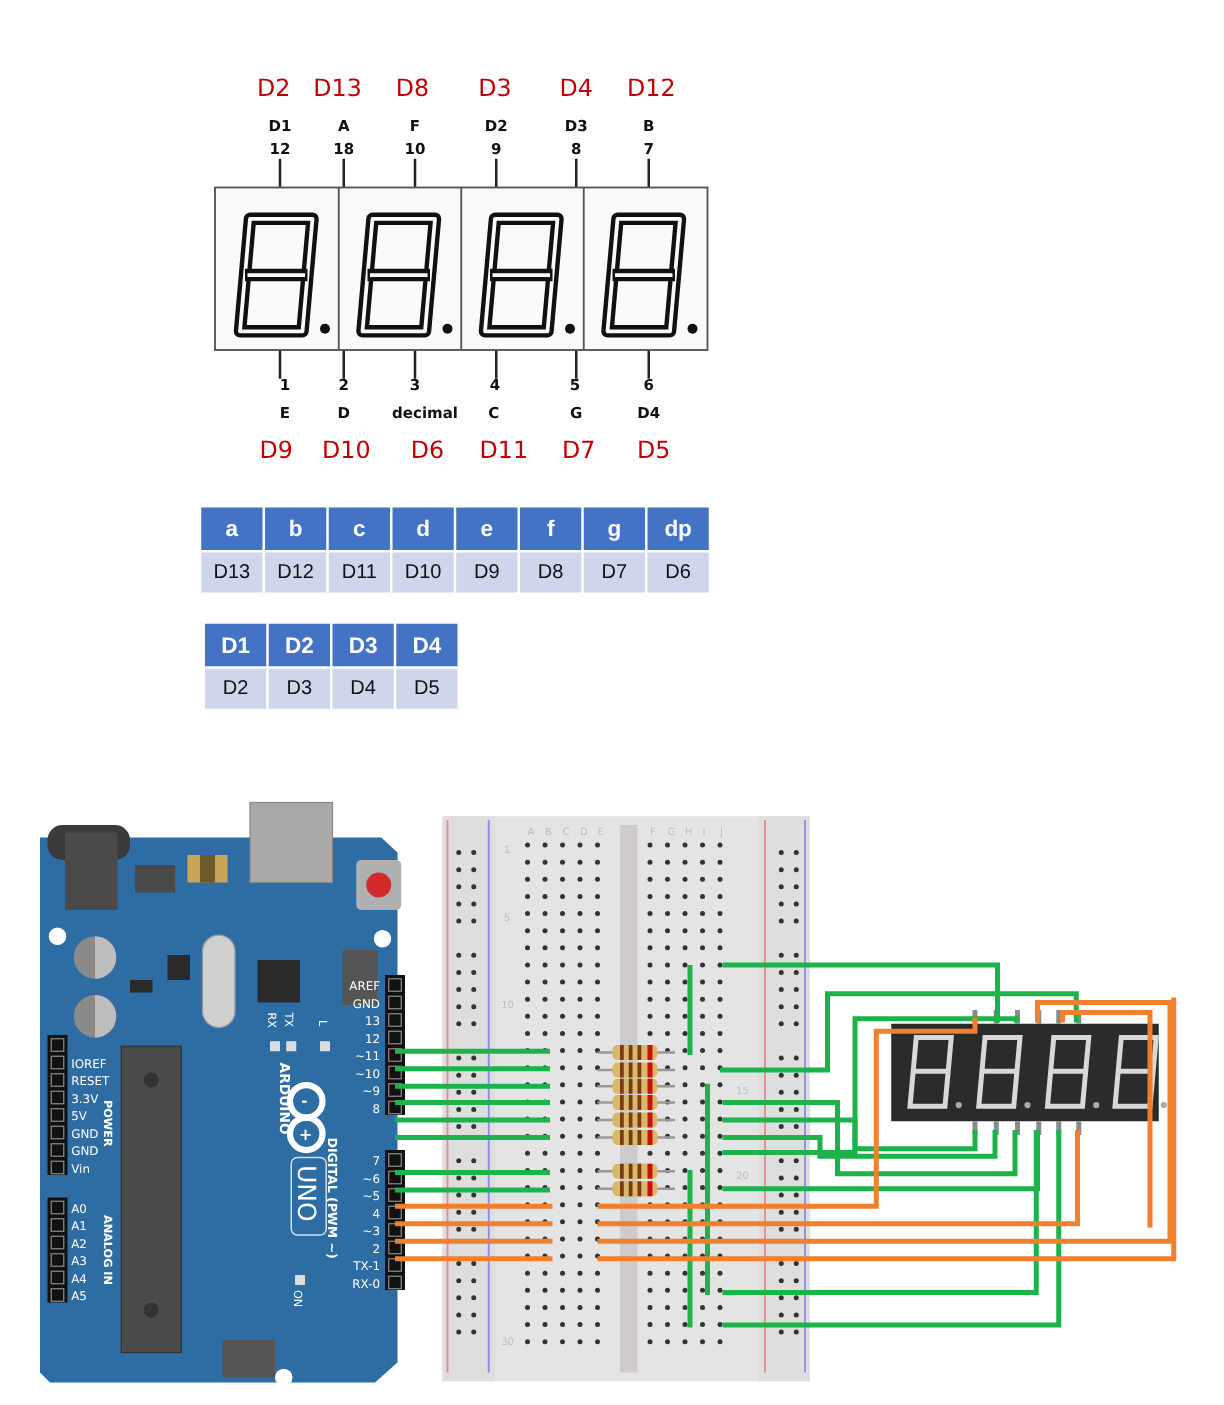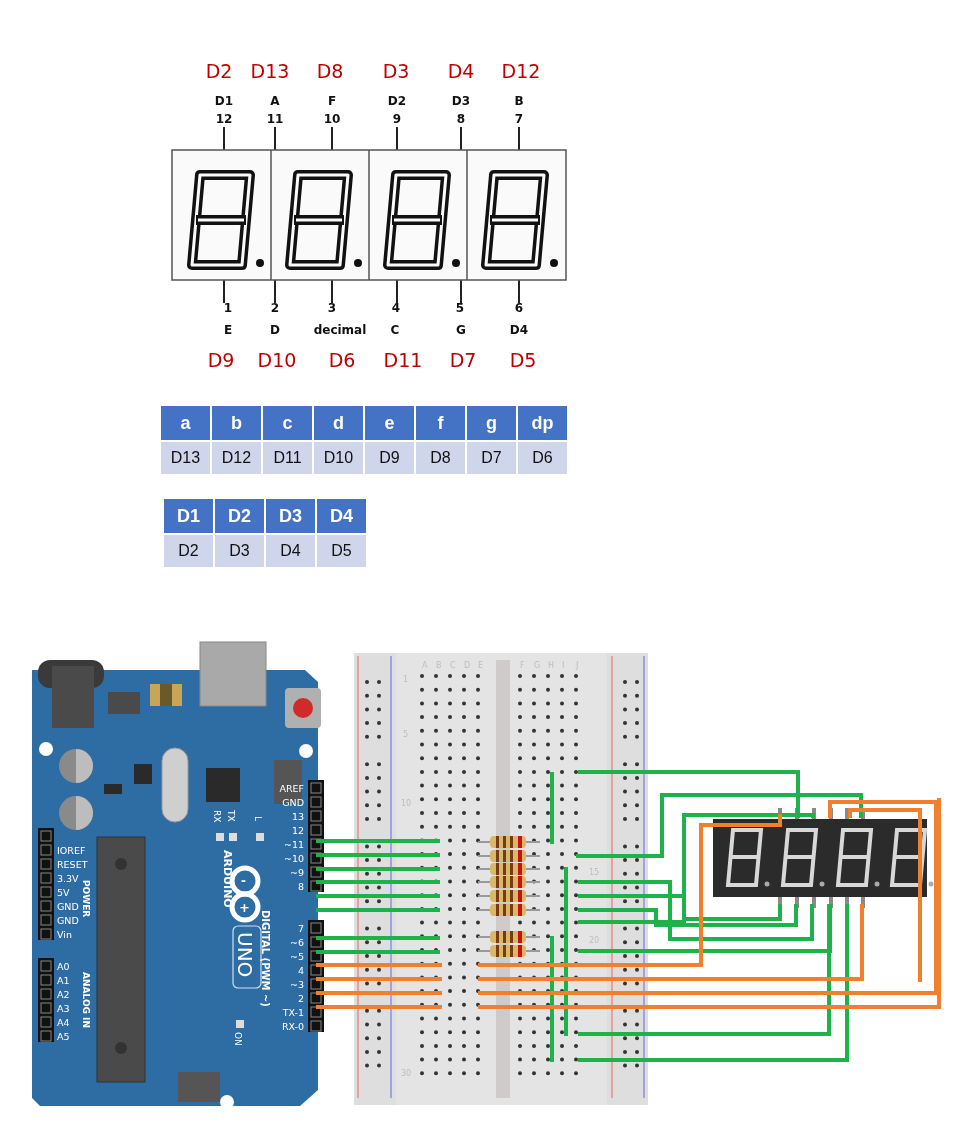--- a/index.html
+++ b/index.html
@@ -27,21 +27,21 @@
   <span class="red-label" style="left:521px;top:60px;">D12</span>
 
   <span class="pin-label" style="left:224px;top:94px;">D1</span>
   <span class="pin-label" style="left:275px;top:94px;">A</span>
   <span class="pin-label" style="left:332px;top:94px;">F</span>
   <span class="pin-label" style="left:397px;top:94px;">D2</span>
   <span class="pin-label" style="left:461px;top:94px;">D3</span>
   <span class="pin-label" style="left:519px;top:94px;">B</span>
 
   <span class="pin-label" style="left:224px;top:112px;">12</span>
-  <span class="pin-label" style="left:275px;top:112px;">11</span>
+  <span class="pin-label" style="left:275px;top:112px;">18</span>
   <span class="pin-label" style="left:332px;top:112px;">10</span>
   <span class="pin-label" style="left:397px;top:112px;">9</span>
   <span class="pin-label" style="left:461px;top:112px;">8</span>
   <span class="pin-label" style="left:519px;top:112px;">7</span>
 
   <svg class="abs" style="left:160px;top:125px;" width="420" height="180">
     <g stroke="#222" stroke-width="2">
       <line x1="64" y1="2" x2="64" y2="25"></line>
       <line x1="115" y1="2" x2="115" y2="25"></line>
       <line x1="172" y1="2" x2="172" y2="25"></line>

